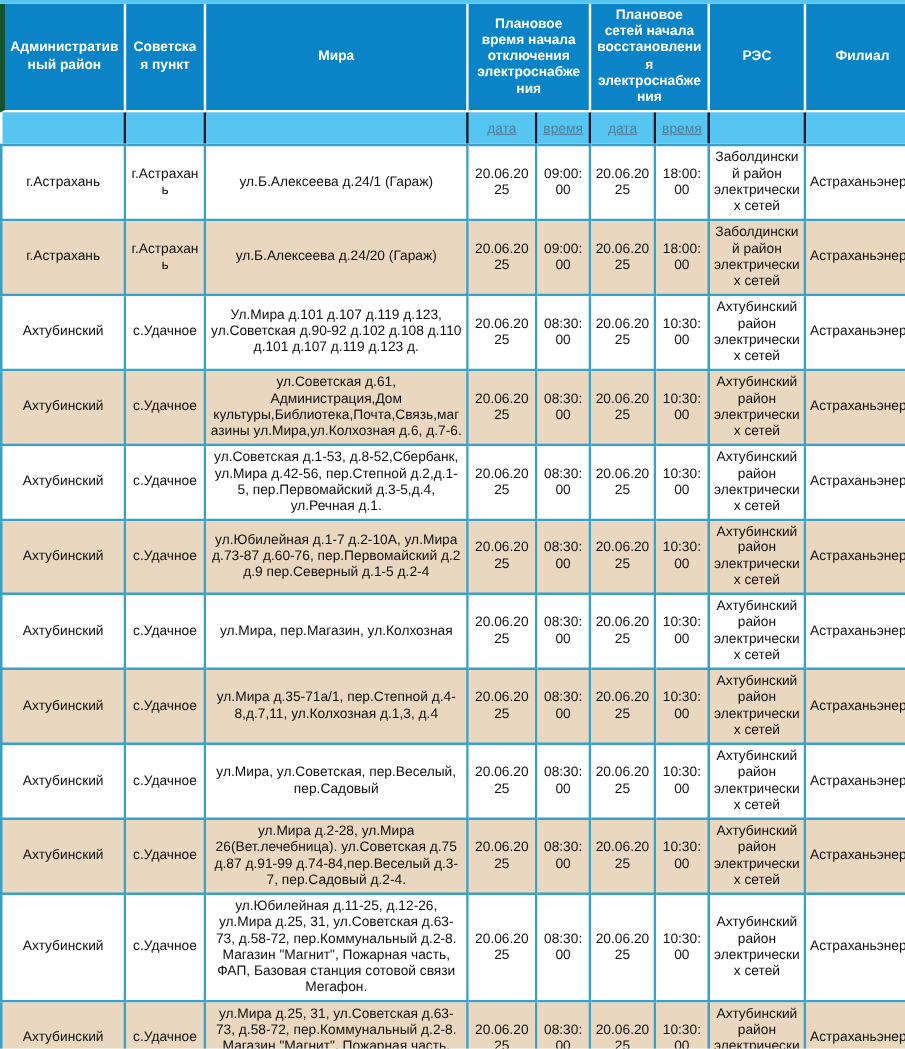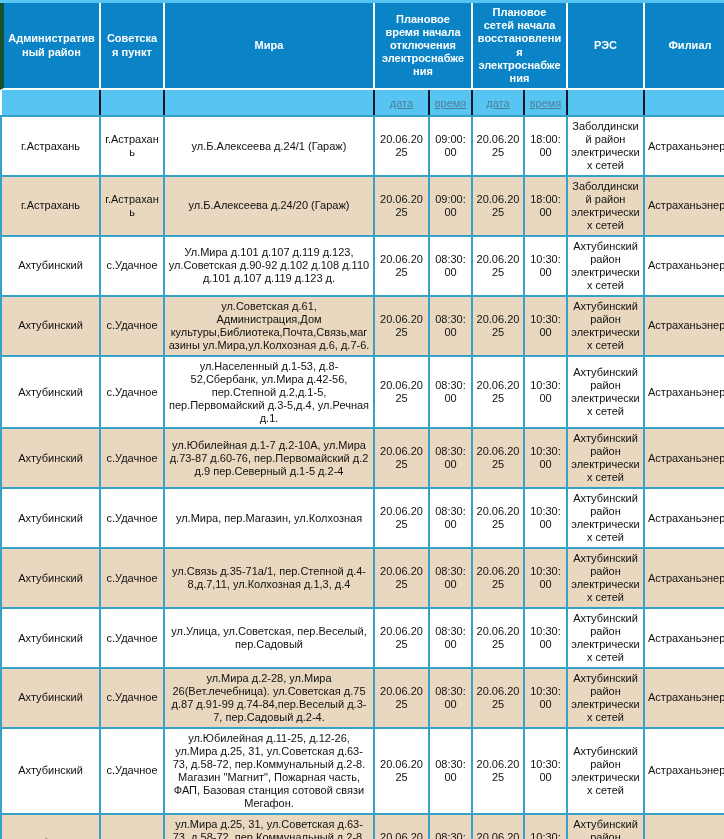--- a/index.html
+++ b/index.html
@@ -150,21 +150,21 @@
           <td class="c3">20.06.2025</td>
           <td class="c4">08:30:00</td>
           <td class="c5">20.06.2025</td>
           <td class="c6">10:30:00</td>
           <td class="c7">Ахтубинский район электрических сетей</td>
           <td class="c8">Астраханьэнерго</td>
         </tr>
         <tr>
           <td class="c0">Ахтубинский</td>
           <td class="c1">с.Удачное</td>
-          <td class="c2">ул.Населенный д.1-53, д.8-52,Сбербанк, ул.Мира д.42-56, пер.Степной д.2,д.1-5, пер.Первомайский д.3-5,д.4, ул.Речная д.1.</td>
+          <td class="c2">ул.Советская д.1-53, д.8-52,Сбербанк, ул.Мира д.42-56, пер.Степной д.2,д.1-5, пер.Первомайский д.3-5,д.4, ул.Речная д.1.</td>
           <td class="c3">20.06.2025</td>
           <td class="c4">08:30:00</td>
           <td class="c5">20.06.2025</td>
           <td class="c6">10:30:00</td>
           <td class="c7">Ахтубинский район электрических сетей</td>
           <td class="c8">Астраханьэнерго</td>
         </tr>
         <tr class="alt">
           <td class="c0">Ахтубинский</td>
           <td class="c1">с.Удачное</td>
@@ -183,32 +183,32 @@
           <td class="c3">20.06.2025</td>
           <td class="c4">08:30:00</td>
           <td class="c5">20.06.2025</td>
           <td class="c6">10:30:00</td>
           <td class="c7">Ахтубинский район электрических сетей</td>
           <td class="c8">Астраханьэнерго</td>
         </tr>
         <tr class="alt">
           <td class="c0">Ахтубинский</td>
           <td class="c1">с.Удачное</td>
-          <td class="c2">ул.Связь д.35-71а/1, пер.Степной д.4-8,д.7,11, ул.Колхозная д.1,3, д.4</td>
-          <td class="c3">20.06.2025</td>
-          <td class="c4">08:30:00</td>
-          <td class="c5">20.06.2025</td>
-          <td class="c6">10:30:00</td>
-          <td class="c7">Ахтубинский район электрических сетей</td>
-          <td class="c8">Астраханьэнерго</td>
-        </tr>
-        <tr>
-          <td class="c0">Ахтубинский</td>
-          <td class="c1">с.Удачное</td>
-          <td class="c2">ул.Улица, ул.Советская, пер.Веселый, пер.Садовый</td>
+          <td class="c2">ул.Мира д.35-71а/1, пер.Степной д.4-8,д.7,11, ул.Колхозная д.1,3, д.4</td>
+          <td class="c3">20.06.2025</td>
+          <td class="c4">08:30:00</td>
+          <td class="c5">20.06.2025</td>
+          <td class="c6">10:30:00</td>
+          <td class="c7">Ахтубинский район электрических сетей</td>
+          <td class="c8">Астраханьэнерго</td>
+        </tr>
+        <tr>
+          <td class="c0">Ахтубинский</td>
+          <td class="c1">с.Удачное</td>
+          <td class="c2">ул.Мира, ул.Советская, пер.Веселый, пер.Садовый</td>
           <td class="c3">20.06.2025</td>
           <td class="c4">08:30:00</td>
           <td class="c5">20.06.2025</td>
           <td class="c6">10:30:00</td>
           <td class="c7">Ахтубинский район электрических сетей</td>
           <td class="c8">Астраханьэнерго</td>
         </tr>
         <tr class="alt">
           <td class="c0">Ахтубинский</td>
           <td class="c1">с.Удачное</td>

